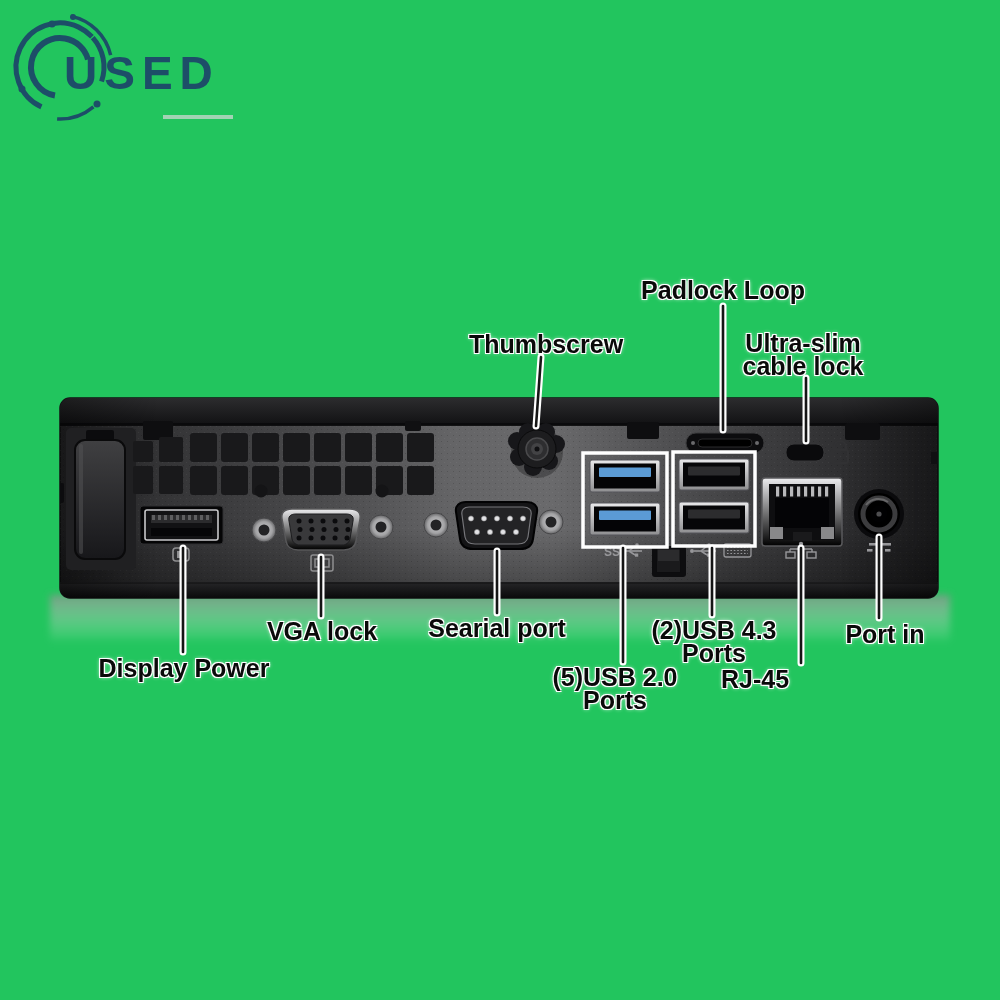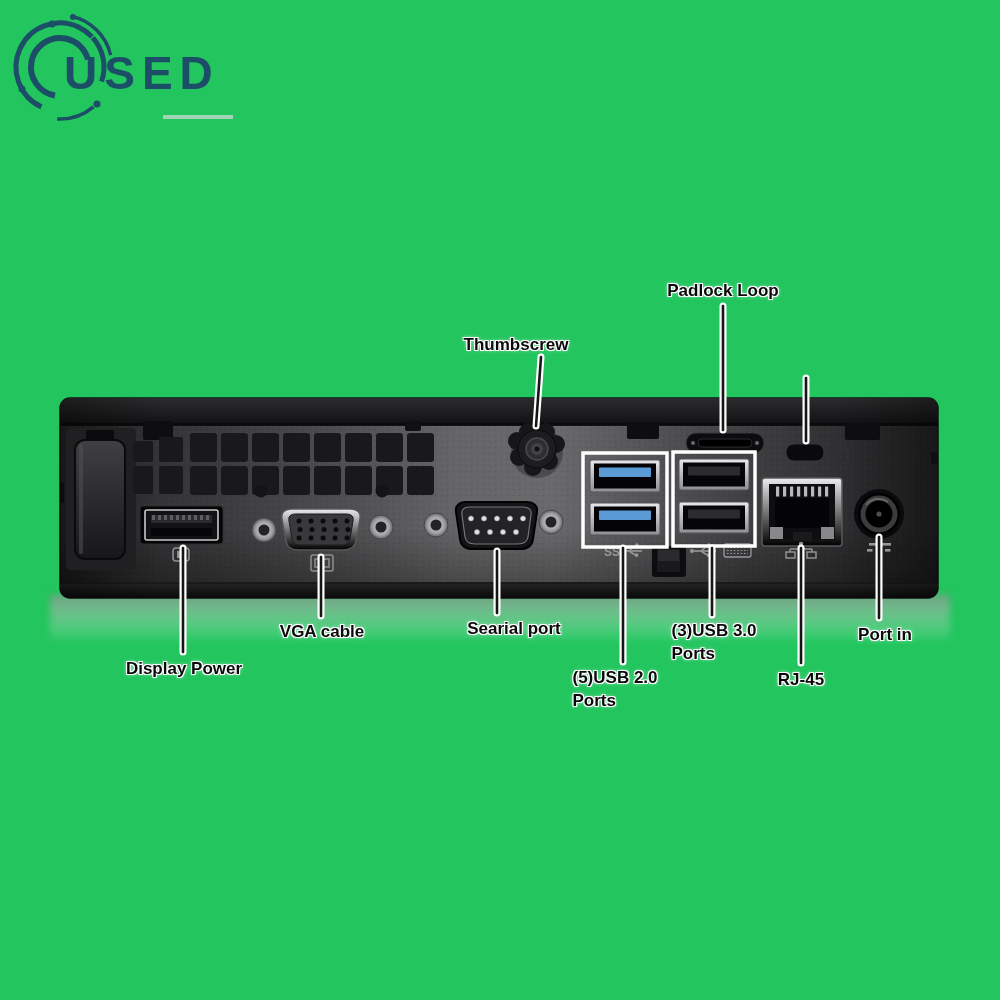--- a/index.html
+++ b/index.html
@@ -1,20 +1,20 @@
 <!DOCTYPE html>
 <html><head>
 <meta charset="utf-8">
 <style>
   html,body{margin:0;padding:0;background:#fff;}
   .canvas{position:relative;width:1000px;height:1000px;background:#22c55e;overflow:hidden;
           font-family:"Liberation Sans",sans-serif;}
   .scene{position:absolute;left:0;top:0;}
-  .label{position:absolute;transform:translateX(-50%);font-weight:600;font-size:17px;
-         line-height:23px;color:#0a0a0a;white-space:nowrap;
+  .label{position:absolute;transform:translateX(-50%);font-weight:600;font-size:25px;
+         line-height:23px;color:#0a0a0a;text-align:center;white-space:nowrap;
          text-shadow:-1px -1px 0 #fff,1px -1px 0 #fff,-1px 1px 0 #fff,1px 1px 0 #fff,0 0 4px #fff;}
   .label span{display:block;}
 </style>
 </head>
 <body>
 
 <div class="canvas">
 
 <svg class="scene" width="1000" height="1000" viewBox="0 0 1000 1000">
   <defs>
@@ -372,29 +372,33 @@
       <line x1="321" y1="557" x2="321" y2="616"></line>
       <line x1="497" y1="551" x2="497" y2="613"></line>
       <line x1="623" y1="548" x2="623" y2="662"></line>
       <line x1="712" y1="548" x2="712" y2="615"></line>
       <line x1="801" y1="548" x2="801" y2="663"></line>
       <line x1="879" y1="537" x2="879" y2="618"></line>
     </g>
   </g>
 </svg>
 
-<div class="label" style="left:516px;top:333px">Thumbscrew</div>
+<div class="label" style="left:546px;top:333px">Thumbscrew</div>
 <div class="label" style="left:723px;top:279px">Padlock Loop</div>
+<div class="label" style="left:803px;top:332px">
+  <span>Ultra-slim</span>
+  <span>cable lock</span>
+</div>
 <div class="label" style="left:184px;top:657px">Display Power</div>
-<div class="label" style="left:322px;top:620px">VGA cable</div>
-<div class="label" style="left:514px;top:617px">Searial port</div>
+<div class="label" style="left:322px;top:620px">VGA lock</div>
+<div class="label" style="left:497px;top:617px">Searial port</div>
 <div class="label" style="left:615px;top:666px">
   <span>(5)USB 2.0</span>
   <span>Ports</span>
 </div>
 <div class="label" style="left:714px;top:619px">
-  <span>(3)USB 3.0</span>
+  <span>(2)USB 4.3</span>
   <span>Ports</span>
 </div>
-<div class="label" style="left:801px;top:668px">RJ-45</div>
+<div class="label" style="left:755px;top:668px">RJ-45</div>
 <div class="label" style="left:885px;top:623px">Port in</div>
 
 </div>
 
 </body></html>

